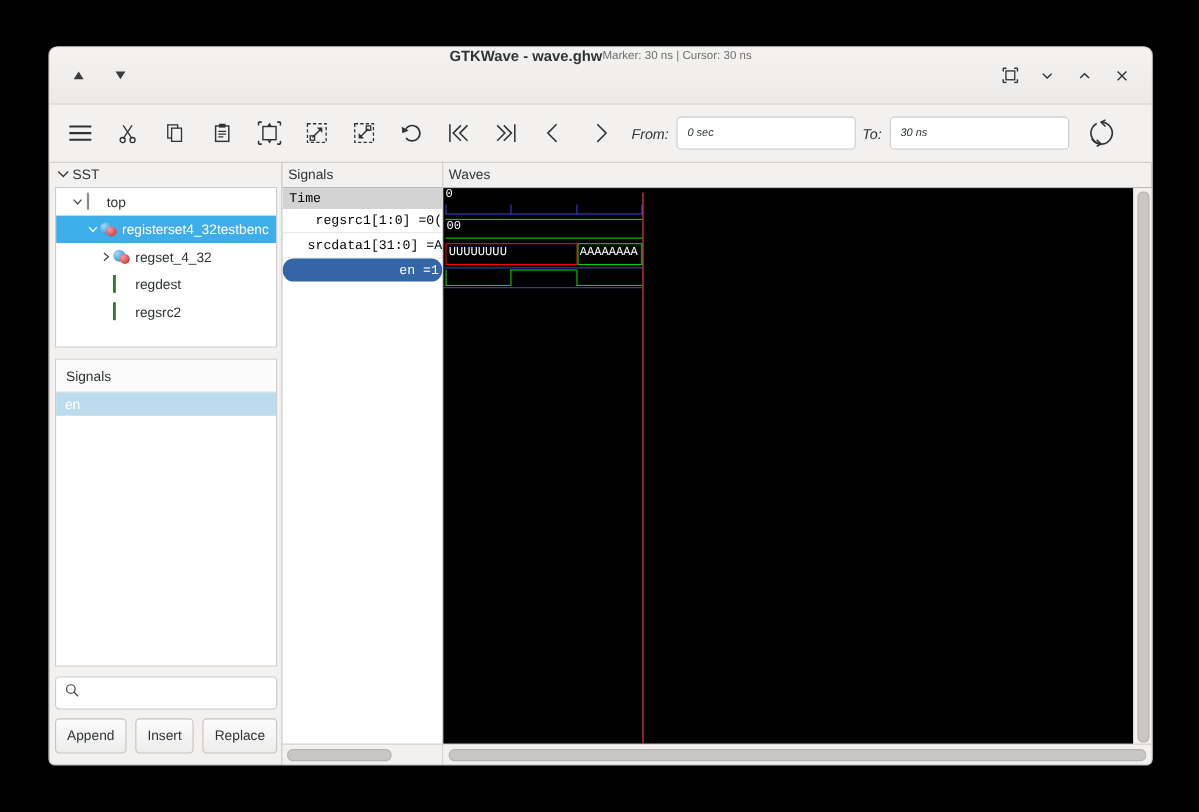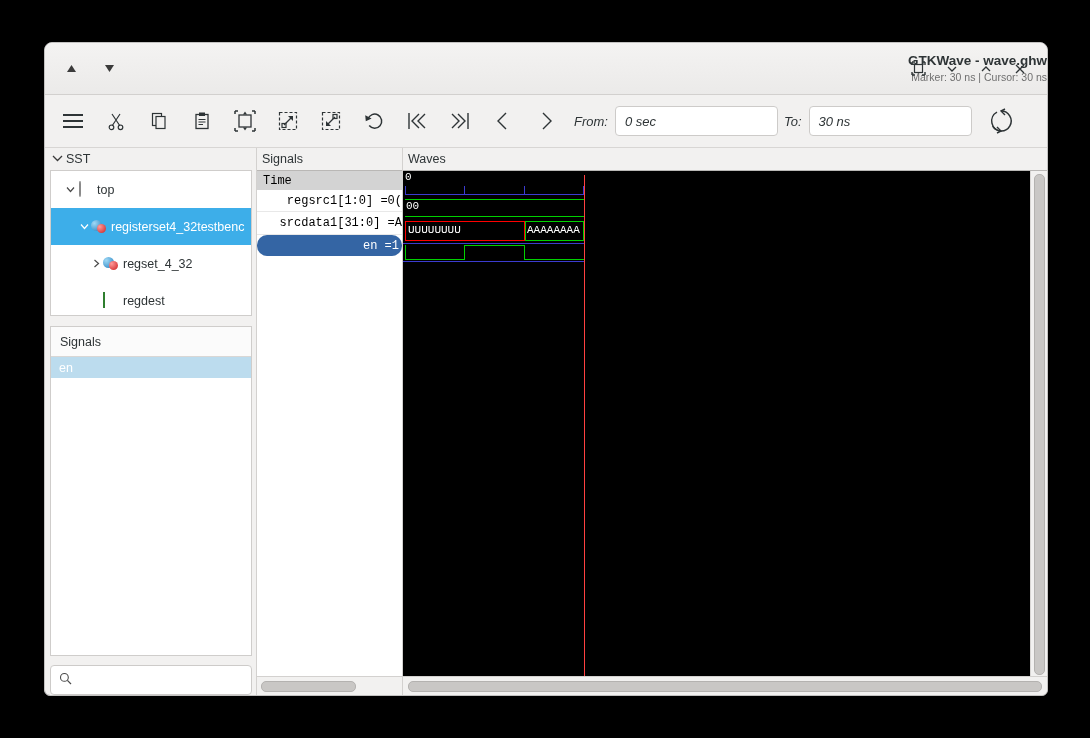--- a/index.html
+++ b/index.html
@@ -50,22 +50,21 @@
     display: flex; align-items: center; justify-content: center;
     color: #3b3b3b;
     font-size: 10px;
     cursor: default;
   }
   #title-center {
     position: absolute;
     left: 0; right: 0;
     top: 0; bottom: 0;
     display: flex;
-    flex-direction: column;
-    align-items: flex-end;
+    align-items: flex-start;
     justify-content: center;
     pointer-events: none;
   }
   #win-title {
     font-size: 13.5px;
     font-weight: bold;
     color: #2e3436;
     line-height: 16px;
   }
   #win-subtitle {
@@ -114,21 +113,21 @@
     font-size: 13px;
     color: #2e3436;
     margin: 0 7px 0 6px;
     white-space: nowrap;
   }
   .timefield {
     height: 30px;
     border: 1px solid #cdcbc9;
     border-radius: 4px;
     background: #ffffff;
-    font-size: 13px;
+    font-size: 10px;
     color: #2e3436;
     padding: 0 9px;
     display: flex;
     align-items: center;
     box-sizing: border-box;
   }
   #from-field { width: 163px; }
   #to-field { width: 163px; }
   #reload-btn { margin-left: 13px; margin-right: 0; }
 
@@ -167,21 +166,21 @@
   }
   #sst-tree {
     height: 144px;
     flex: 0 0 144px;
     background: #ffffff;
     border: 1px solid #cfcdcb;
     overflow: hidden;
     position: relative;
   }
   .tree-row {
-    height: 37px;
+    height: 25px;
     display: flex;
     align-items: center;
     font-size: 12.5px;
     color: #2e3436;
     white-space: nowrap;
     overflow: hidden;
   }
   .tree-row.sel {
     background: #3daee9;
     color: #ffffff;
@@ -704,20 +703,25 @@
           <span>
             <svg width="13" height="13" viewBox="0 0 13 13">
               <circle cx="5.4" cy="5.4" r="3.9" fill="none" stroke="#4a4a4a" stroke-width="1.1"></circle>
               <path d="M8.4,8.4 L12,12" stroke="#4a4a4a" stroke-width="1.2"></path>
             </svg>
           </span>
           <input id="search-input" type="text" value="" placeholder="" style="">
         </div>
       </div>
 
+      <div id="btn-row">
+        <div class="pbtn">Append</div>
+        <div class="pbtn">Insert</div>
+        <div class="pbtn">Replace</div>
+      </div>
     </div>
 
     <div id="midpane">
       <div class="pane-title">Signals</div>
       <div id="names-list">
         <div class="name-row" id="row-time">Time</div>
         <div class="name-row" id="row-regsrc1">regsrc1[1:0] =0(</div>
         <div class="name-row" id="row-srcdata1">srcdata1[31:0] =A</div>
         <div class="name-row" id="row-en">en =1</div>
       </div>

